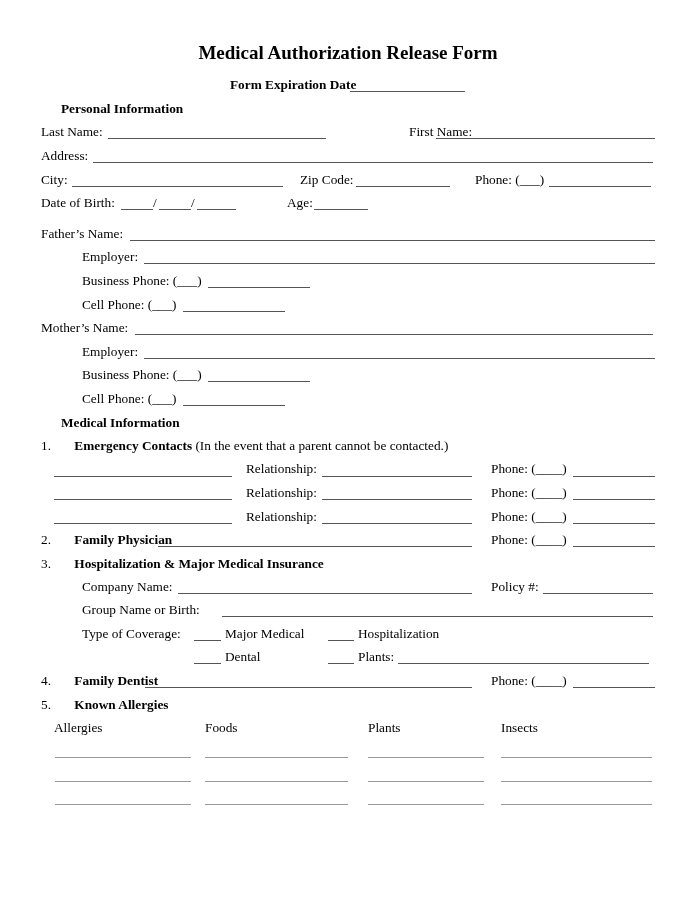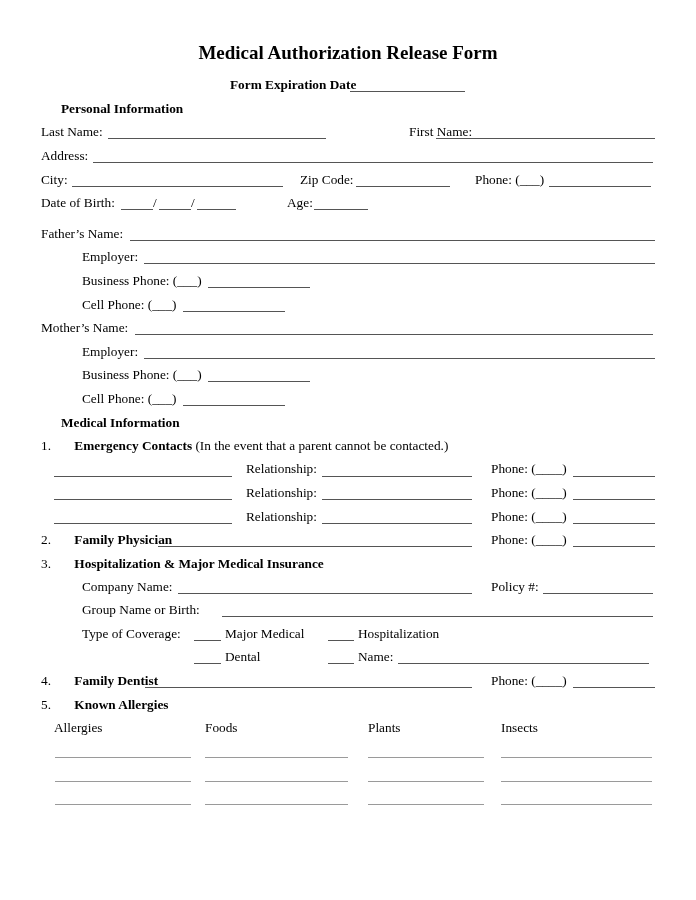--- a/index.html
+++ b/index.html
@@ -111,21 +111,21 @@
 
 <div class="abs" style="left:82px;top:626px;">Type of Coverage:</div>
 <div class="line field" style="left:194px;width:27px;top:640px;"></div>
 <div class="abs" style="left:225px;top:626px;">Major Medical</div>
 <div class="line field" style="left:328px;width:26px;top:640px;"></div>
 <div class="abs" style="left:358px;top:626px;">Hospitalization</div>
 
 <div class="line field" style="left:194px;width:27px;top:663px;"></div>
 <div class="abs" style="left:225px;top:649px;text-align:right;">Dental</div>
 <div class="line field" style="left:328px;width:26px;top:663px;"></div>
-<div class="abs" style="left:358px;top:649px;">Name:</div>
+<div class="abs" style="left:358px;top:649px;">Plants:</div>
 <div class="line field" style="left:398px;width:251px;top:663px;"></div>
 
 <div class="abs" style="left:41px;top:673px;">
   <span>4.</span>
   <span class="bold">Family Dentist</span>
 </div>
 <div class="line field" style="left:145px;width:327px;top:687px;"></div>
 <div class="abs" style="left:491px;top:673px;">Phone: (____)</div>
 <div class="line field" style="left:573px;width:82px;top:687px;"></div>
 

